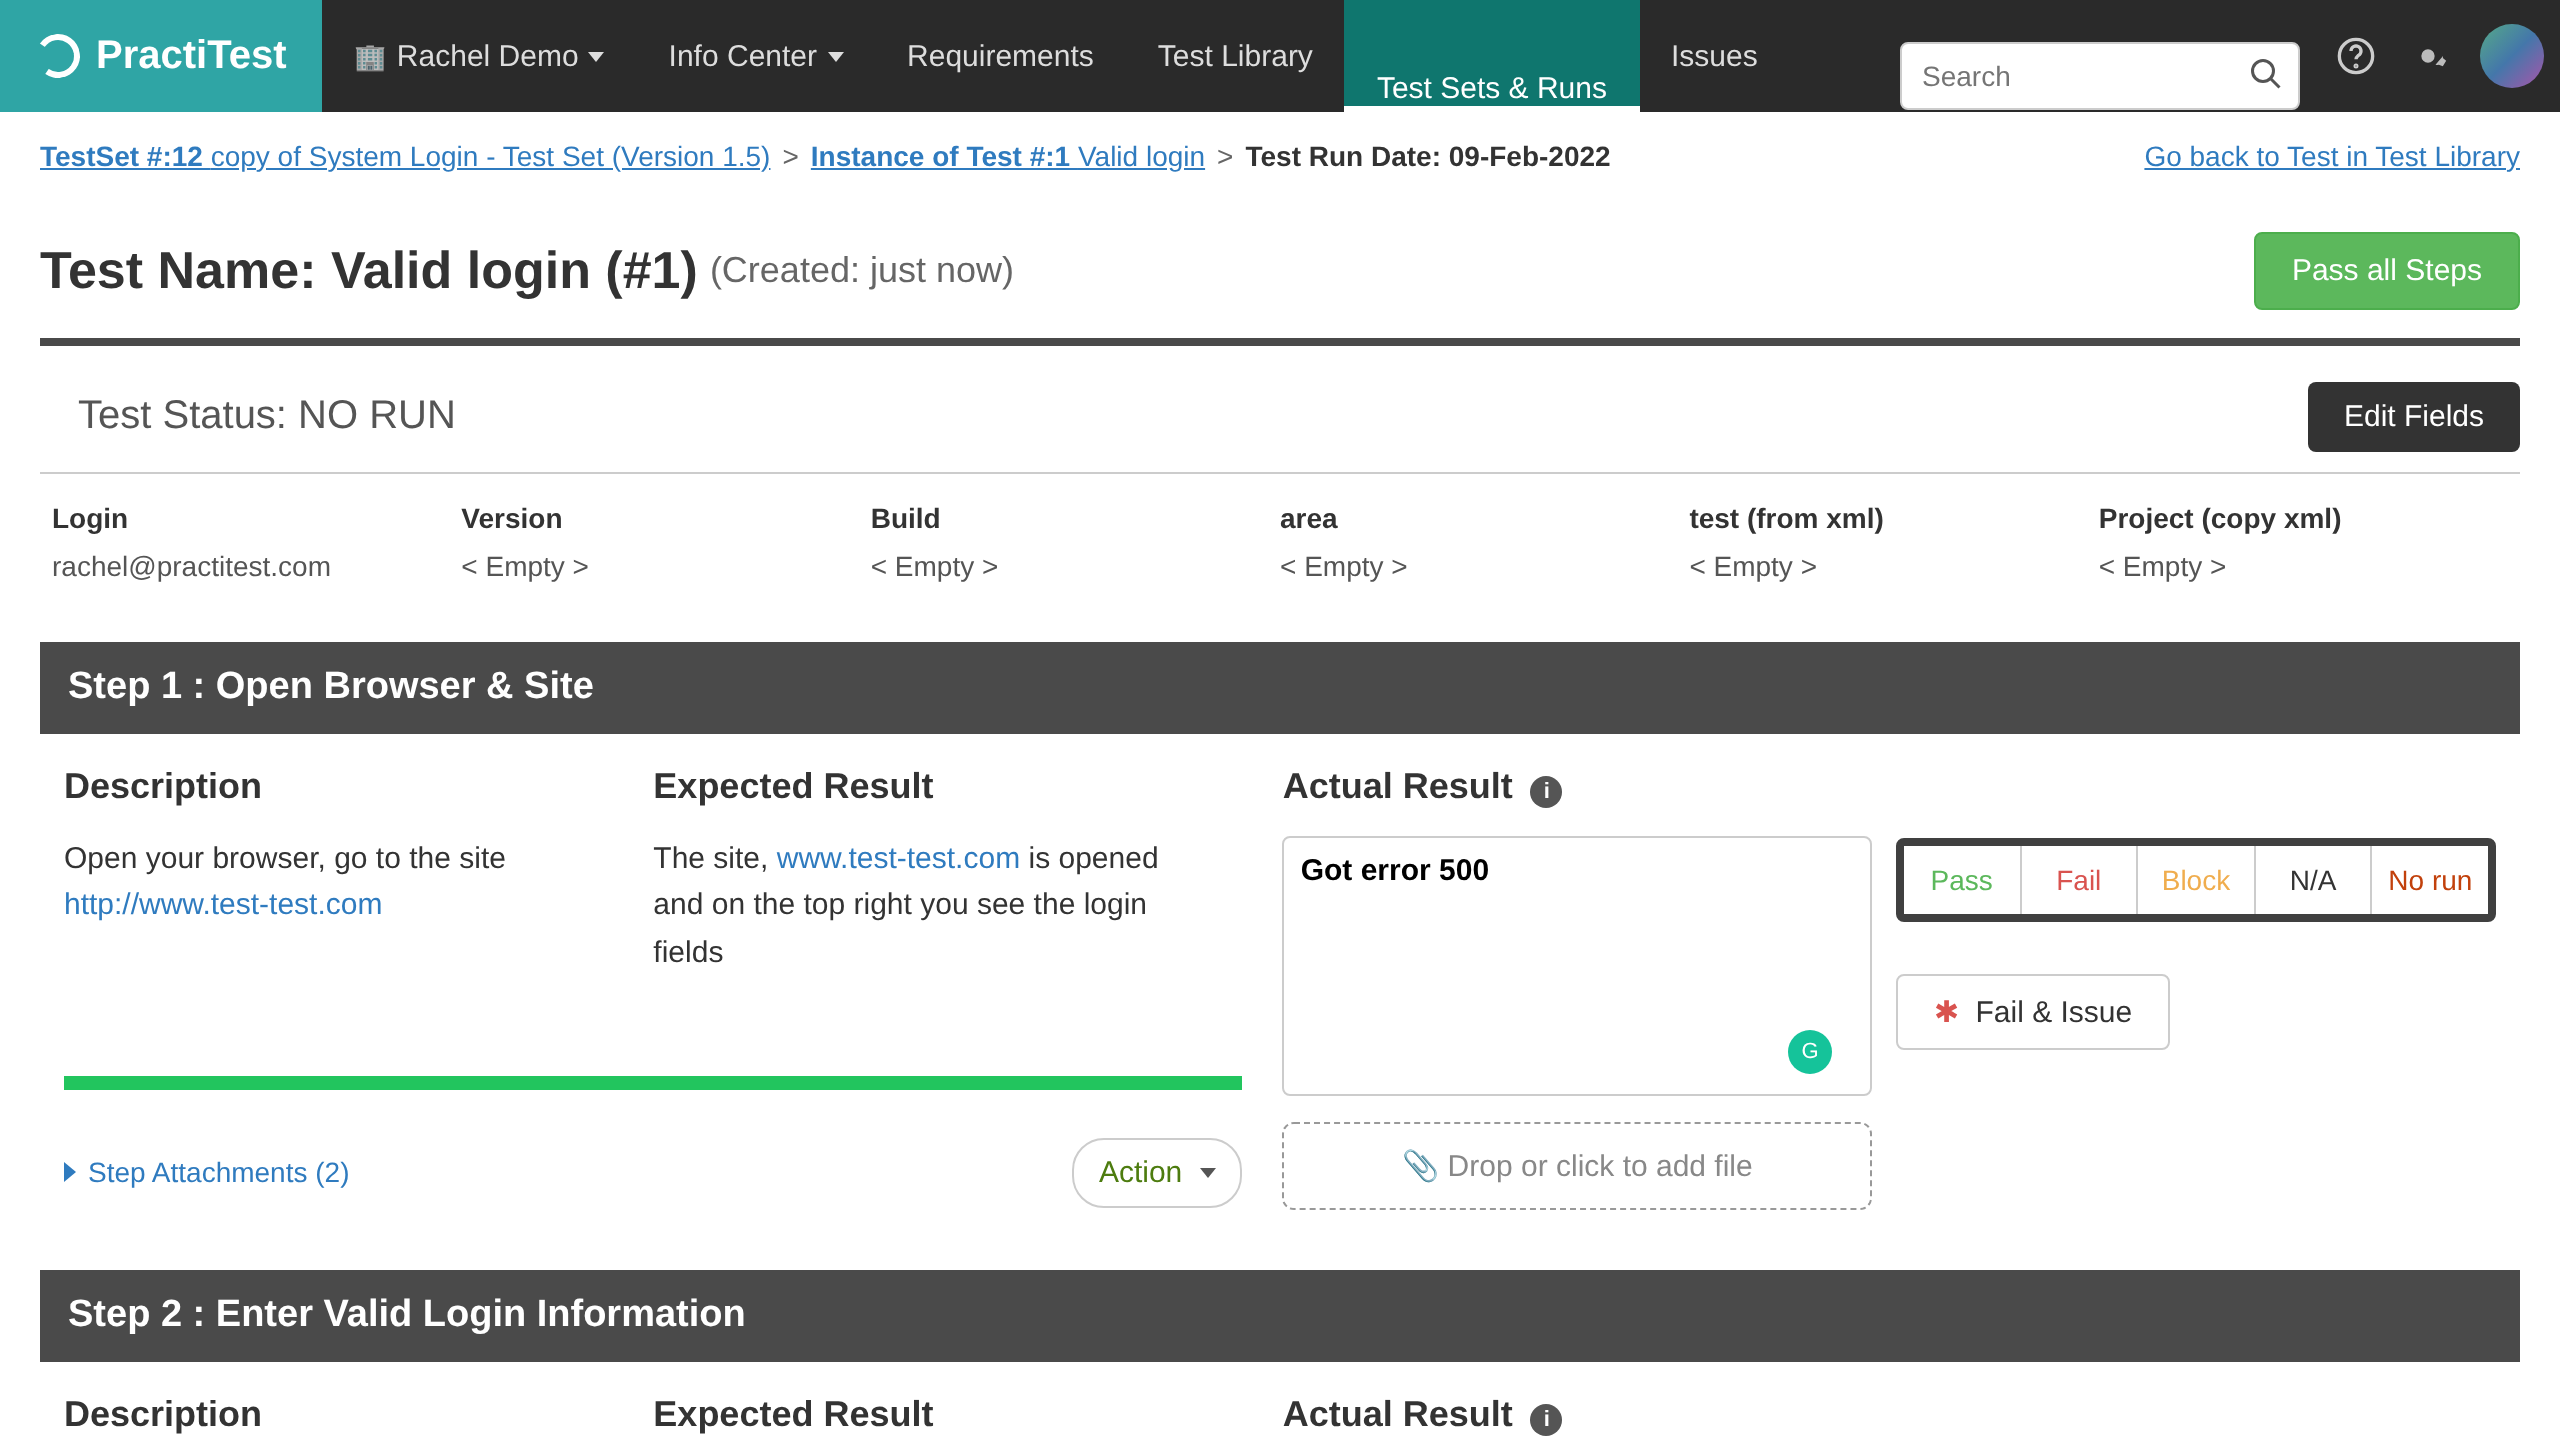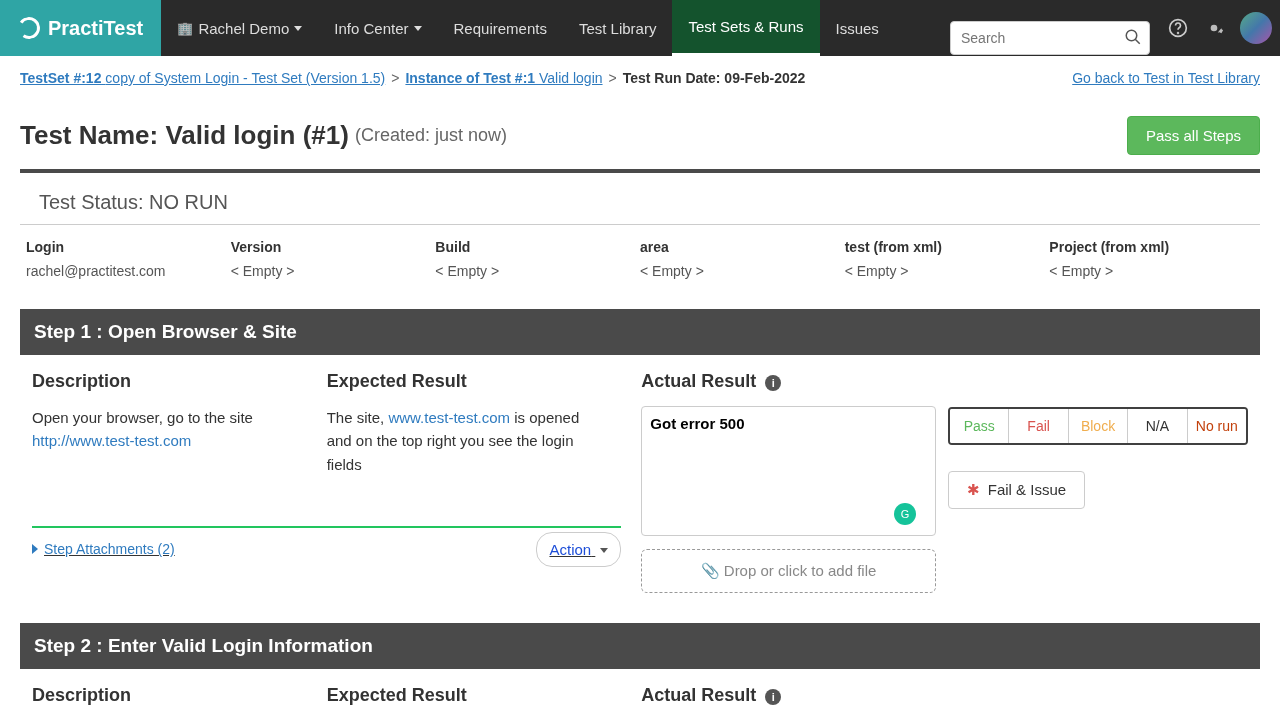--- a/index.html
+++ b/index.html
@@ -4,21 +4,21 @@
 <style>
 * { margin: 0; padding: 0; box-sizing: border-box; }
 body { font-family: "Helvetica Neue", Helvetica, Arial, sans-serif; font-size: 14px; color: #333; background: #fff; }
 a { text-decoration: none; }
 
 
 .topnav { display: flex; align-items: center; height: 56px; background: #2a2a2a; color: #fff; padding: 0 8px 0 0; }
 .brand { display: flex; align-items: center; height: 56px; background: #2fa5a5; padding: 0 18px; font-weight: 700; font-size: 20px; color: #fff; }
 .brand-logo { width: 22px; height: 22px; border: 3px solid #fff; border-top-color: transparent; border-radius: 50%; margin-right: 8px; transform: rotate(-100deg); }
 .nav-item { padding: 0 16px; height: 56px; display: flex; align-items: center; color: #ddd; cursor: pointer; font-size: 15px; }
-.nav-item.active { color: #fff; border-bottom: 3px solid #fff; background: #14532d; }
+.nav-item.active { color: #fff; border-bottom: 3px solid #fff; background: #0f766e; align-items: flex-end; }
 .nav-spacer { flex: 1; }
 .search-wrap { position: relative; margin-right: 10px; margin-top: 20px; }
 .search-wrap input { width: 200px; height: 34px; border: 1px solid #ccc; border-radius: 4px; padding: 0 32px 0 10px; font-size: 14px; }
 .search-wrap .srch-icon { position: absolute; right: 8px; top: 7px; color: #555; }
 .top-icon { width: 30px; height: 30px; display: flex; align-items: center; justify-content: center; color: #ccc; cursor: pointer; margin: 0 3px; }
 .avatar { width: 32px; height: 32px; border-radius: 50%; background: linear-gradient(135deg,#5a8,#47a,#a5a); margin-left: 8px; cursor: pointer; }
 .caret { display: inline-block; margin-left: 5px; width: 0; height: 0; border-left: 4px solid transparent; border-right: 4px solid transparent; border-top: 5px solid currentColor; vertical-align: middle; }
 .building-icon { font-size: 13px; margin-right: 5px; opacity: 0.8; }
 
 
@@ -57,29 +57,29 @@
 
 .step-body { display: flex; padding: 16px 12px 30px 12px; gap: 0; }
 .step-col-desc, .step-col-exp { flex: 1; padding-right: 20px; }
 .step-col-actual { flex: 1; padding-right: 12px; }
 .step-col-actions { width: 300px; }
 .sub-h { font-size: 18px; font-weight: 600; margin-bottom: 14px; }
 .desc-text, .exp-text { color: #333; line-height: 1.55; font-size: 15px; }
 .link { color: #2f7bbf; }
 .attachments-line { color: #2f7bbf; margin-top: 50px; display: flex; align-items: center; gap: 6px; }
 .triangle-right { display:inline-block; width:0; height:0; border-top:5px solid transparent; border-bottom:5px solid transparent; border-left:6px solid #2f7bbf; }
-.desc-row-bottom { display: flex; align-items: center; margin-top: 50px; border-top: 2px solid #22c55e; padding-top: 4px; text-decoration: underline; }
-.action-drop { margin-left: auto; border: 1px solid #ccc; border-radius: 16px; padding: 8px 12px; font-size: 15px; cursor: pointer; background: #fff; color: #1d4ed8; }
+.desc-row-bottom { display: flex; align-items: center; margin-top: 50px; border-top: 7px solid #22c55e; padding-top: 24px; }
+.action-drop { margin-left: auto; border: 1px solid #ccc; border-radius: 16px; padding: 8px 12px; font-size: 15px; cursor: pointer; background: #fff; color: #4d7c0f; }
 
 .actual-textarea { width: 100%; height: 130px; border: 1px solid #ccc; border-radius: 4px; padding: 8px; font-size: 15px; resize: none; font-family: inherit; position: relative; font-weight: bold; }
 .grammarly { position: relative; }
 .grammarly-badge { position: absolute; right: 20px; bottom: 14px; width: 22px; height: 22px; border-radius: 50%; background: #15c39a; display:flex; align-items:center; justify-content:center; color:#fff; font-size:11px; }
 .dropzone { margin-top: 10px; border: 1px dashed #999; border-radius: 6px; padding: 12px; text-align: center; color: #888; font-size: 15px; cursor: pointer; }
 
-.result-btns { display: flex; border: 2px solid #404040; border-radius: 4px; overflow: hidden; }
+.result-btns { display: flex; border: 4px solid #404040; border-radius: 4px; overflow: hidden; }
 .result-btns button { flex: 1; background: #fff; border: none; border-right: 1px solid #ccc; padding: 9px 4px; font-size: 14px; cursor: pointer; }
 .result-btns button:last-child { border-right: none; }
 .btn-pass { color: #5cb85c; }
 .btn-fail { color: #d9534f; }
 .btn-block { color: #f0ad4e; }
 .btn-na { color: #333; }
 .btn-norun { color: #c2410c; }
 .fail-issue-btn { margin-top: 26px; border: 1px solid #ccc; border-radius: 4px; background: #fff; padding: 9px 18px; font-size: 15px; cursor: pointer; color: #333; }
 .bug-icon { color: #d9534f; margin-right: 4px; }
 
@@ -155,20 +155,21 @@
 
   <div class="title-row">
     <h1>Test Name: Valid login (#1)</h1>
     <span class="created">(Created: just now)</span>
     <button class="pass-all">Pass all Steps</button>
   </div>
   <div class="thick-divider"></div>
 
   <div class="status-row">
     <h2>Test Status: NO RUN</h2>
+    <button class="edit-fields">Edit Fields</button>
   </div>
   <div class="thin-divider"></div>
 
   <div class="meta-row">
     <div class="meta-cell">
       <div class="lbl">Login</div>
       <div class="val">rachel@practitest.com</div>
     </div>
     <div class="meta-cell">
       <div class="lbl">Version</div>
@@ -180,21 +181,21 @@
     </div>
     <div class="meta-cell">
       <div class="lbl">area</div>
       <div class="val">&lt; Empty &gt;</div>
     </div>
     <div class="meta-cell">
       <div class="lbl">test (from xml)</div>
       <div class="val">&lt; Empty &gt;</div>
     </div>
     <div class="meta-cell">
-      <div class="lbl">Project (from xml)</div>
+      <div class="lbl">Project (copy xml)</div>
       <div class="val">&lt; Empty &gt;</div>
     </div>
   </div>
 
   <div class="step-header">Step 1 : Open Browser &amp; Site</div>
   <div class="step-body">
     <div style="display:flex; flex-direction:column; flex:2; padding-right:20px;">
       <div style="display:flex;">
         <div class="step-col-desc">
           <div class="sub-h">Description</div>

